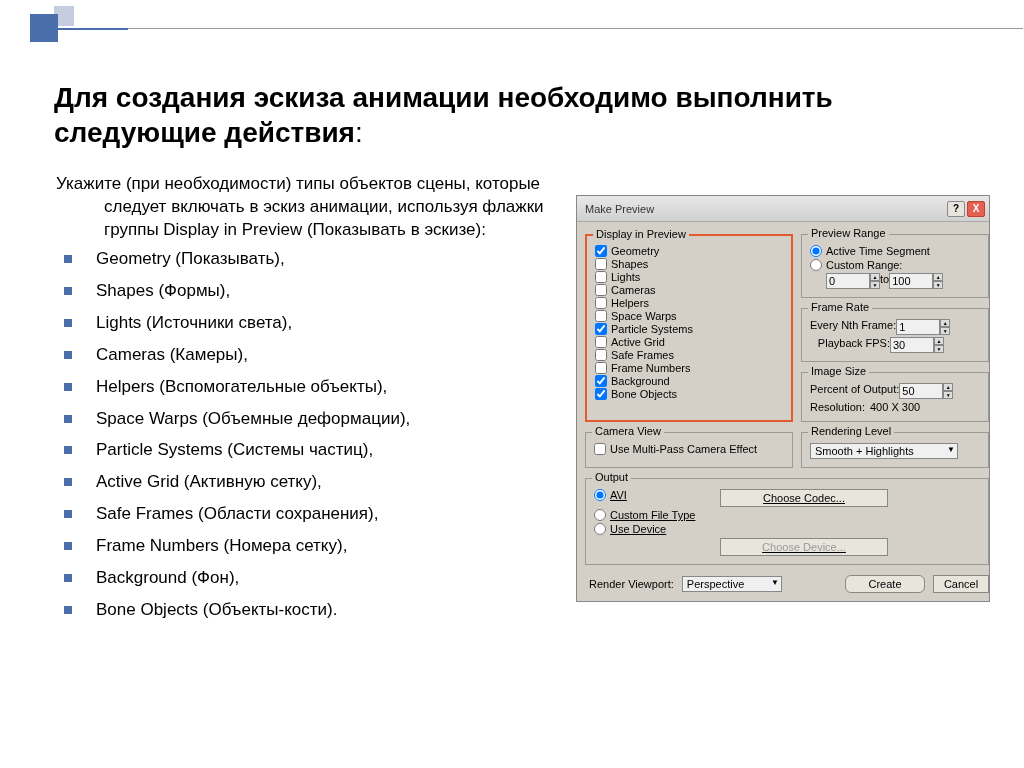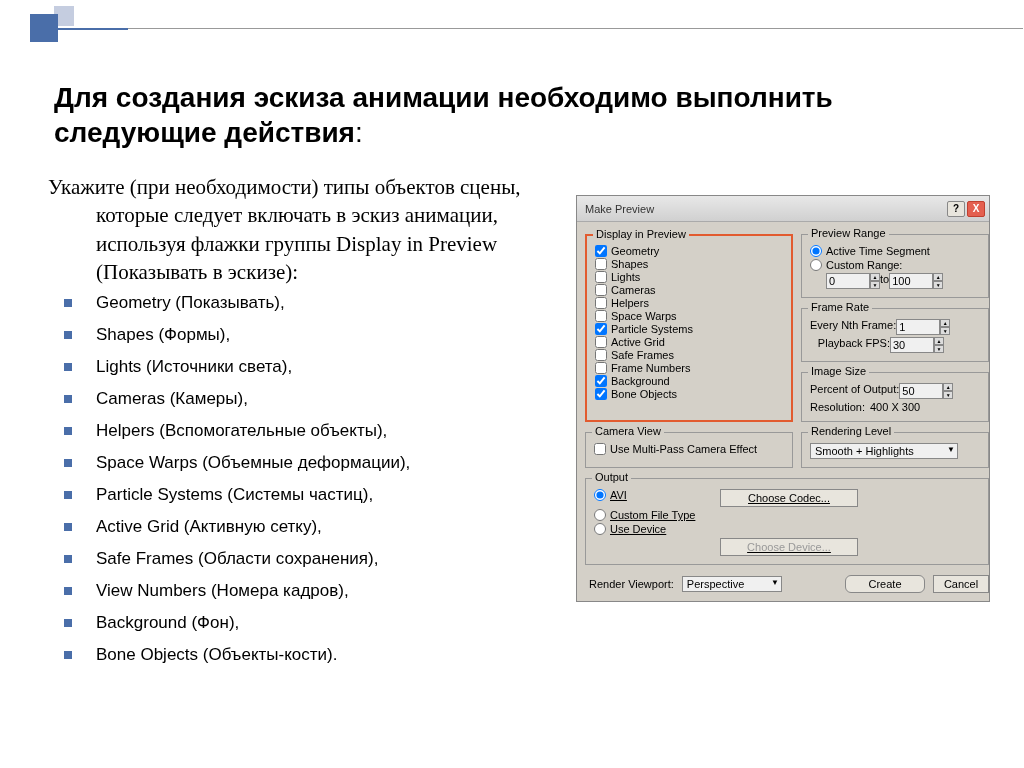--- a/index.html
+++ b/index.html
@@ -8,21 +8,21 @@
 .deco { position: absolute; top: 0; left: 0; }
 .deco-sq1 { position: absolute; width: 28px; height: 28px; background: #4a6ea9; top: 14px; left: 30px; }
 .deco-sq2 { position: absolute; width: 20px; height: 20px; background: #c5cde0; top: 6px; left: 54px; }
 .deco-line1 { position: absolute; width: 70px; height: 2px; background: #4a6ea9; top: 28px; left: 58px; }
 .deco-line2 { position: absolute; width: 895px; height: 1px; background: #999; top: 28px; left: 128px; }
 
 .title { position: absolute; top: 80px; left: 54px; width: 920px; font-size: 28px; font-weight: bold; color: #000; line-height: 1.25; }
 .title .colon { font-weight: normal; }
 
 .content-left { position: absolute; top: 173px; left: 48px; width: 510px; font-size: 17px; color: #000; line-height: 1.35; }
-.intro { margin-left: 0; padding-left: 48px; text-indent: -48px; margin-bottom: 6px; font-size: 21px; font-family: Liberation Serif, serif; }
+.intro { margin-left: 8px; padding-left: 48px; text-indent: -48px; margin-bottom: 6px; font-size: 17px; }
 .bullet-list { list-style: none; padding-left: 0; }
 .bullet-list li { position: relative; padding-left: 48px; margin-bottom: 9px; font-size: 17px; }
 .bullet-list li::before { content: ''; position: absolute; left: 16px; top: 7px; width: 8px; height: 8px; background: #4a6ea9; }
 
 .dialog { position: absolute; top: 195px; left: 576px; width: 414px; background: #d4d0c8; border: 1px solid #888; font-family: Tahoma, sans-serif; font-size: 11px; color: #000; }
 .titlebar { height: 26px; background: linear-gradient(to bottom, #e8e8e8, #d0d0d0); display: flex; align-items: center; padding: 0 4px; border-bottom: 1px solid #aaa; }
 .titlebar-text { flex: 1; font-weight: normal; color: #333; padding-left: 4px; }
 .tbbtn { width: 18px; height: 16px; margin-left: 2px; border: 1px solid #888; background: #e8e5dd; display: flex; align-items: center; justify-content: center; font-size: 10px; font-weight: bold; border-radius: 2px; cursor: pointer; }
 .tbbtn.close { background: #e46050; color: #fff; border-color: #c04030; }
 
@@ -35,21 +35,21 @@
 .num-input { width: 44px; height: 16px; font-size: 11px; background: #f0f0f0; border: 1px solid #888; padding: 0 2px; }
 .spinner { width: 10px; height: 16px; display: inline-flex; flex-direction: column; }
 .spinner span { flex: 1; border: 1px solid #888; background: #ddd; font-size: 5px; text-align: center; line-height: 6px; }
 .lbl-right { text-align: right; min-width: 80px; }
 
 .highlight-box { border: 2px solid #e25b2f; }
 
 .full-row { grid-column: 1 / 3; text-decoration: underline; }
 .btn { background: #e8e5dd; border: 1px solid #888; padding: 2px 8px; font-size: 11px; cursor: pointer; font-family: Tahoma, sans-serif; }
 .btn.disabled { color: #999; margin-top: 15px; }
-.wide-btn { width: 138px; text-align: center; }
+.wide-btn { width: 168px; text-align: center; }
 .select { background: #f0f0f0; border: 1px solid #888; padding: 1px 14px 1px 4px; font-size: 11px; position: relative; display: inline-block; min-width: 100px; }
 .select::after { content: '▼'; position: absolute; right: 2px; top: 1px; font-size: 8px; }
 
 .bottom-row { grid-column: 1 / 3; display: flex; align-items: center; gap: 8px; padding: 4px 0 0 4px; }
 .display-group .row { margin: 1px 0; }
 </style>
 </head>
 <body>
 
 <div class="deco">
@@ -68,21 +68,21 @@
   <ul class="bullet-list" id="bullet-list">
       <li>Geometry (Показывать),</li>
       <li> Shapes (Формы),</li>
       <li>Lights (Источники света),</li>
       <li>Cameras (Камеры),</li>
       <li> Helpers (Вспомогательные объекты),</li>
       <li>Space Warps (Объемные деформации),</li>
       <li> Particle Systems (Системы частиц),</li>
       <li>Active Grid (Активную сетку),</li>
       <li>Safe Frames (Области сохранения),</li>
-      <li>View Numbers (Номера кадров),</li>
+      <li>Frame Numbers (Номера сетку),</li>
       <li> Background (Фон),</li>
       <li>Bone Objects (Объекты-кости).</li>
     </ul>
 </div>
 
 <div class="dialog">
   <div class="titlebar">
     <span class="titlebar-text">Make Preview</span>
     <span class="tbbtn">?</span>
     <span class="tbbtn close">X</span>

